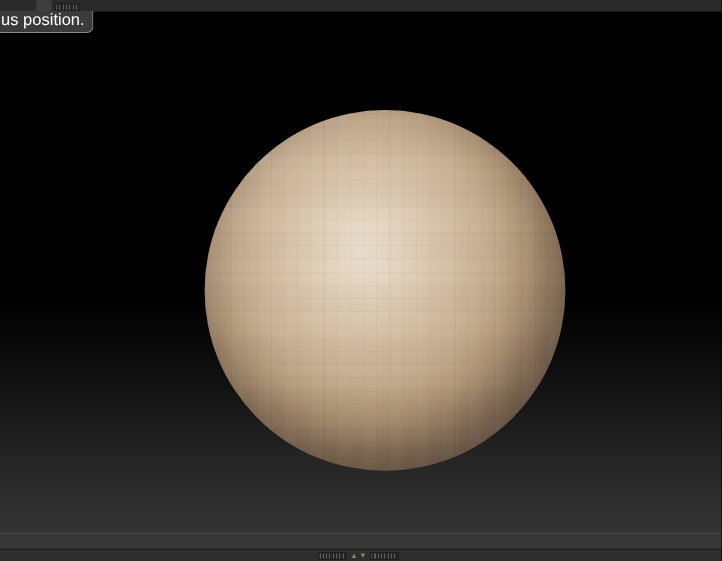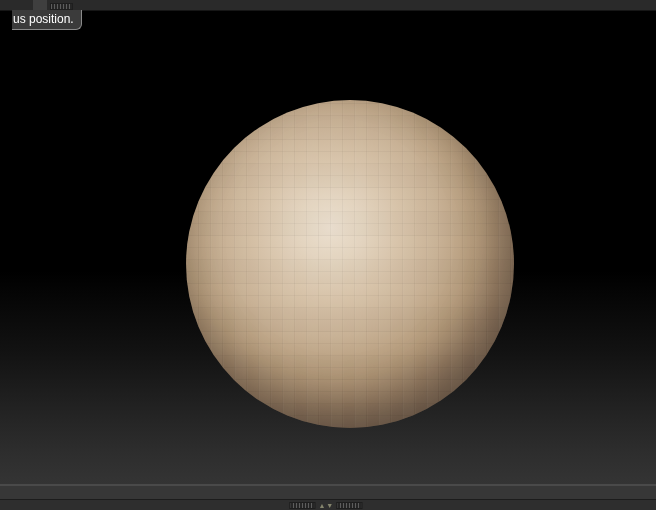--- a/index.html
+++ b/index.html
@@ -44,25 +44,25 @@
   }
   .top-grip-dashes {
     position: absolute;
     left: 50px; top: 3px;
     width: 21px;
   }
 
   
   .tooltip {
     position: absolute;
-    left: 12px; top: 10px;
+    left: 0; top: 10px;
     height: 19px;
     background: #3b3b3b;
     color: #ffffff;
-    font-size: 12px;
+    font-size: 15px;
     line-height: 18px;
     padding: 0 7px 0 1px;
     border-right: 1px solid #8a8a8a;
     border-bottom: 1px solid #8a8a8a;
     border-bottom-right-radius: 6px;
     white-space: nowrap;
     z-index: 5;
   }
 
   

